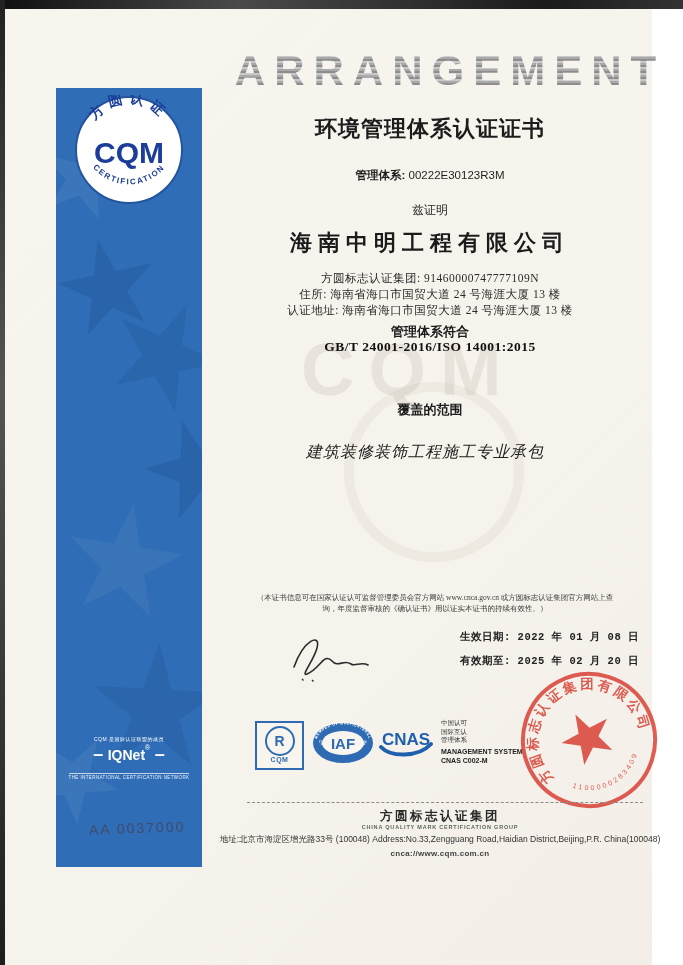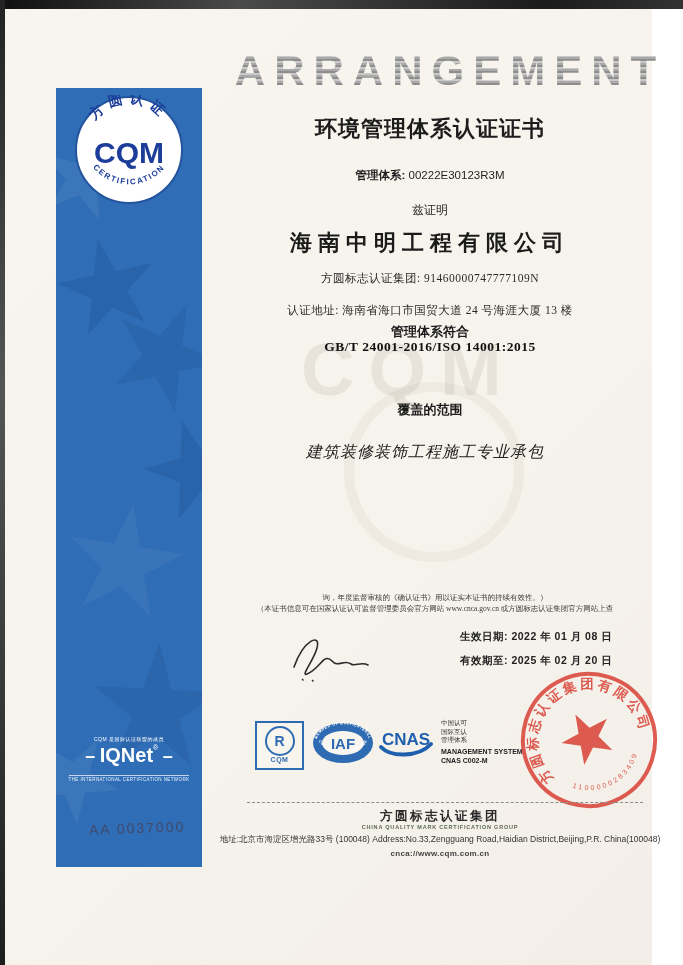--- a/index.html
+++ b/index.html
@@ -15,32 +15,32 @@
   .wm-cert{font-weight:bold;font-size:42px;letter-spacing:9px;white-space:nowrap;
      background:repeating-linear-gradient(180deg,#8d8d8d 0 2px,#c9c9c9 2px 4px,#a9a9a9 4px 6px);
      -webkit-background-clip:text;background-clip:text;color:transparent;transform:scaleY(1.08);}
   .doc-title{font-size:22px;font-weight:bold;color:#1c1c1c;letter-spacing:1px;}
   .small-line{font-size:11.5px;color:#2a2a2a;letter-spacing:.5px;font-family:"Liberation Serif","DejaVu Serif",serif;}
   .company-name{font-size:22px;font-weight:600;letter-spacing:6px;color:#1b1b1b;
      font-family:"Liberation Serif","DejaVu Serif",serif;}
   .scope-text{font-size:16px;color:#222;letter-spacing:1px;font-style:italic;
      font-family:"Liberation Serif","DejaVu Serif",serif;}
   .note-text{font-size:7.5px;color:#3a3a3a;line-height:11px;font-family:"Liberation Serif","DejaVu Serif",serif;}
-  .date-line{font-size:10.5px;font-weight:bold;color:#222;font-family:Liberation Sans, sans-serif;letter-spacing:.5px;}
+  .date-line{font-size:10.5px;font-weight:bold;color:#222;font-family:Liberation Mono, monospace;letter-spacing:.5px;}
   .wm-cqm{font-size:74px;font-weight:bold;letter-spacing:14px;color:rgba(165,155,138,.18);}
   .wm-ring{width:160px;height:160px;border:10px solid rgba(165,155,138,.10);border-radius:50%;}
   .acc-cn{font-size:6.5px;color:#333;line-height:8.5px;}
   .acc-en{font-size:7px;font-weight:bold;color:#222;line-height:9px;}
   .footer-org{font-size:12.5px;font-weight:bold;letter-spacing:2.5px;color:#2b2b2b;}
   .footer-en{font-size:5.5px;font-weight:bold;letter-spacing:.8px;color:#5a6a55;}
   .footer-addr{font-size:8.5px;color:#333;}
   .footer-web{font-size:8px;font-weight:bold;color:#444;letter-spacing:.3px;}
   .dotline{border-top:1px dashed #8a8a8a;height:0;}
   .iqnet-note{font-size:5px;color:#fff;letter-spacing:.5px;}
-  .iqnet-name{font-size:20px;font-weight:bold;color:#fff;letter-spacing:0;margin-top:48px;}
+  .iqnet-name{font-size:14px;font-weight:bold;color:#fff;letter-spacing:0;margin-top:48px;}
   .iqnet-dash{font-size:18px;font-weight:bold;color:#fff;}
   .iqnet-tag{font-size:4.5px;color:#eaf1fa;letter-spacing:.4px;border-top:.5px solid rgba(255,255,255,.7);padding-top:1px;display:inline-block;}
   .serial{font-size:14px;color:#44445e;letter-spacing:2px;opacity:.85;transform:rotate(-2deg);}
   .rcqm-box{width:45px;height:45px;border:2px solid #2e6bb2;background:#f8f5ef;}
   .rcqm-circle{width:26px;height:26px;border:2px solid #2e6bb2;border-radius:50%;margin:3px auto 0 auto;
       font-size:14px;font-weight:bold;color:#2e6bb2;line-height:26px;text-align:center;}
   .rcqm-label{font-size:7px;font-weight:bold;color:#2e6bb2;text-align:center;margin-top:0px;letter-spacing:.5px;}
 </style>
 </head>
 <body>
@@ -99,31 +99,32 @@
   <div class="abs ctr" style="left:195px;top:159px;width:460px;font-size:11.5px;color:#1f1f1f;">
     <span style="font-weight:bold;">管理体系:</span>
     <span>00222E30123R3M</span>
   </div>
 
   <div class="abs ctr" style="left:195px;top:193px;width:460px;font-size:12px;color:#1f1f1f;">兹证明</div>
 
   <div class="abs ctr company-name" style="left:195px;top:219px;width:460px;">海南中明工程有限公司</div>
 
   <div class="abs ctr small-line" style="left:195px;top:262px;width:460px;">方圆标志认证集团: 91460000747777109N</div>
+  <div class="abs ctr small-line" style="left:195px;top:278px;width:460px;">住所: 海南省海口市国贸大道 24 号海涯大厦 13 楼</div>
   <div class="abs ctr small-line" style="left:195px;top:294px;width:460px;">认证地址: 海南省海口市国贸大道 24 号海涯大厦 13 楼</div>
 
   <div class="abs ctr" style="left:195px;top:314px;width:460px;font-size:13px;font-weight:bold;color:#1c1c1c;">管理体系符合</div>
   <div class="abs ctr" style="left:195px;top:330px;width:460px;font-size:13.5px;font-weight:bold;color:#111;font-family:'Liberation Serif','DejaVu Serif',serif;letter-spacing:.5px;">GB/T 24001-2016/ISO 14001:2015</div>
 
   <div class="abs ctr" style="left:195px;top:392px;width:460px;font-size:13px;font-weight:bold;color:#1c1c1c;">覆盖的范围</div>
   <div class="abs ctr scope-text" style="left:180px;top:433px;width:480px;text-align:center;">建筑装修装饰工程施工专业承包</div>
 
   <div class="abs ctr note-text" style="left:215px;top:583px;width:430px;">
+    <div>（本证书信息可在国家认证认可监督管理委员会官方网站 www.cnca.gov.cn 或方圆标志认证集团官方网站上查</div>
     <div>询，年度监督审核的《确认证书》用以证实本证书的持续有效性。）</div>
-    <div>（本证书信息可在国家认证认可监督管理委员会官方网站 www.cnca.gov.cn 或方圆标志认证集团官方网站上查</div>
   </div>
 
   <svg class="abs" style="left:283px;top:622px;" width="100" height="52" viewBox="0 0 100 52">
     <path d="M 6,36 C 16,8 33,2 29,17 C 26,29 12,46 19,43 C 32,38 36,21 44,30 C 50,37 56,28 63,33 C 67,36 73,30 80,34" stroke="#2b2b2b" stroke-width="1.6" fill="none" stroke-linecap="round"></path>
     <path d="M 14,48 l 1.5,1.5 M 24,49 l 1.5,1.5" stroke="#2b2b2b" stroke-width="1.4" fill="none"></path>
   </svg>
 
   <div class="abs date-line" style="left:455px;top:621px;">生效日期: 2022 年 01 月 08 日</div>
   <div class="abs date-line" style="left:455px;top:645px;">有效期至: 2025 年 02 月 20 日</div>
 

